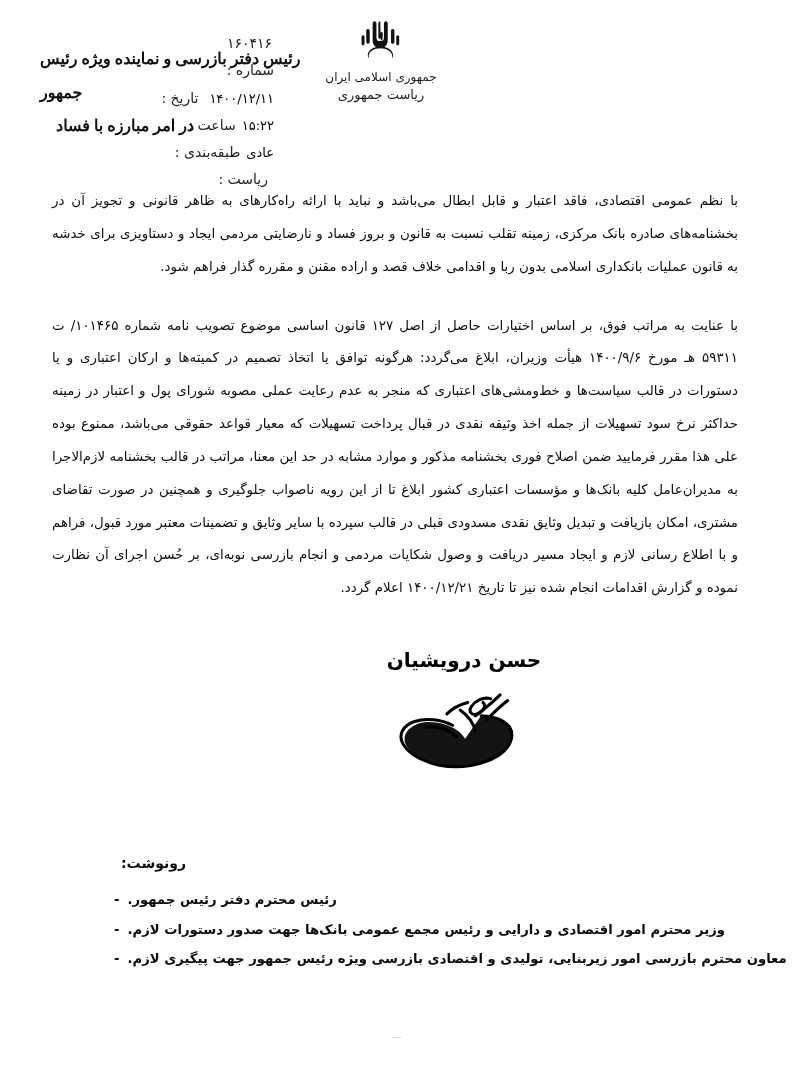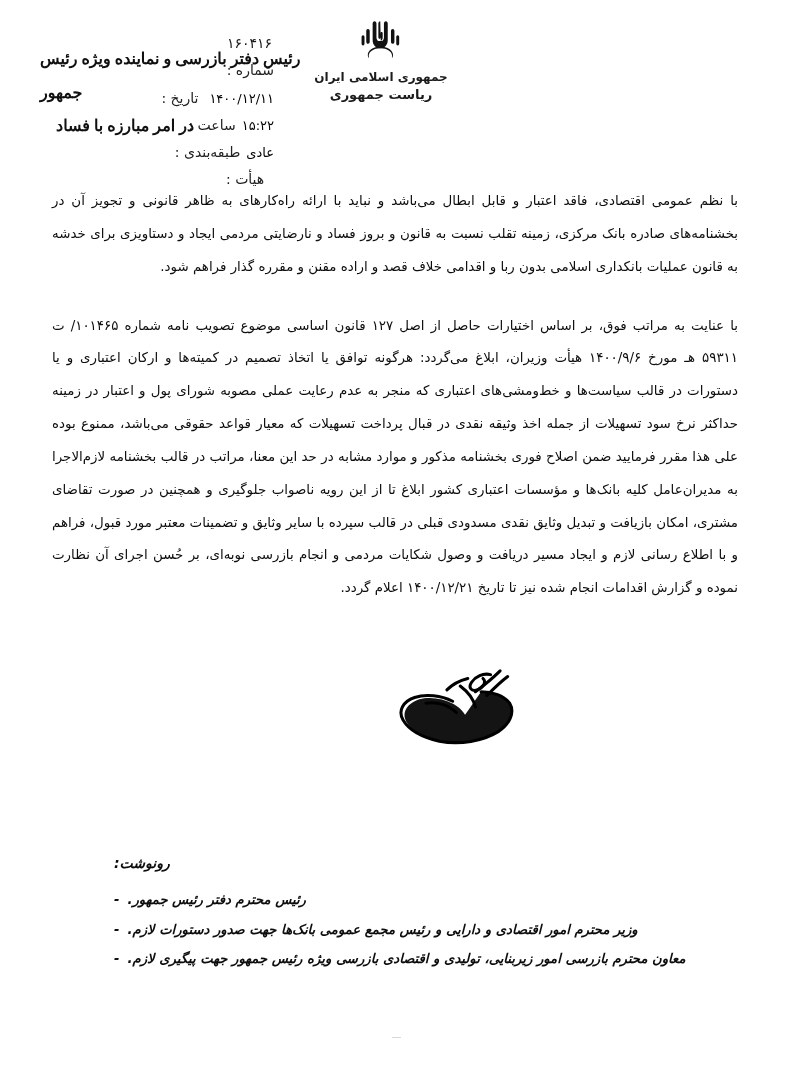--- a/index.html
+++ b/index.html
@@ -68,21 +68,20 @@
   }
 
   
   .emblem-block {
     position: absolute;
     top: 0px;
     left: 0;
     width: 762px;
     text-align: center;
     pointer-events: none;
-    font-weight: bold;
   }
   .emblem {
     display: inline-block;
     width: 44px;
     height: 46px;
   }
   .emblem svg { display: block; }
   .emblem-caption-1,
   .emblem-caption-2 {
     font-size: 12px;
@@ -152,24 +151,23 @@
   }
   .sign-mark svg { display: block; margin: 0 auto; }
 
   
   .cc {
     position: absolute;
     top: 855px;
     right: 120px;
     width: 560px;
     direction: rtl;
-    text-align: left;
+    text-align: right;
     font-size: 13.2px;
     color: #0d0d0d;
-    font-style: italic;
   }
   .cc-title {
     font-weight: 700;
     font-size: 14px;
     margin-bottom: 14px;
     padding-right: 488px;
     white-space: nowrap;
   }
   .cc-list {
     list-style: none;
@@ -239,36 +237,37 @@
       <div class="meta-row">
         <span class="meta-value">۱۵:۲۲</span>
         <span class="meta-label">ساعت :</span>
       </div>
       <div class="meta-row">
         <span class="meta-value">عادی</span>
         <span class="meta-label">طبقه‌بندی :</span>
       </div>
       <div class="meta-row">
         <span class="meta-value"></span>
-        <span class="meta-label">هیأت :</span>
+        <span class="meta-label">ریاست :</span>
       </div>
     </div>
 
     <div class="office">
       <div class="line-1">رئیس دفتر بازرسی و نماینده ویژه رئیس جمهور</div>
       <div class="line-2">در امر مبارزه با فساد</div>
     </div>
   </div>
 
   <div class="body-text">
     <p class="para p1">با نظم عمومی اقتصادی، فاقد اعتبار و قابل ابطال می‌باشد و نباید با ارائه راه‌کارهای به ظاهر قانونی و تجویز آن در بخشنامه‌های صادره بانک مرکزی، زمینه تقلب نسبت به قانون و بروز فساد و نارضایتی مردمی ایجاد و دستاویزی برای خدشه به قانون عملیات بانکداری اسلامی بدون ربا و اقدامی خلاف قصد و اراده مقنن و مقرره گذار فراهم شود.</p>
     <p class="para p2">با عنایت به مراتب فوق، بر اساس اختیارات حاصل از اصل ۱۲۷ قانون اساسی موضوع تصویب نامه شماره ۱۰۱۴۶۵/ ت ۵۹۳۱۱ هـ مورخ ۱۴۰۰/۹/۶ هیأت وزیران، ابلاغ می‌گردد: هرگونه توافق یا اتخاذ تصمیم در کمیته‌ها و ارکان اعتباری و یا دستورات در قالب سیاست‌ها و خط‌ومشی‌های اعتباری که منجر به عدم رعایت عملی مصوبه شورای پول و اعتبار در زمینه حداکثر نرخ سود تسهیلات از جمله اخذ وثیقه نقدی در قبال پرداخت تسهیلات که معیار قواعد حقوقی می‌باشد، ممنوع بوده علی هذا مقرر فرمایید ضمن اصلاح فوری بخشنامه مذکور و موارد مشابه در حد این معنا، مراتب در قالب بخشنامه لازم‌الاجرا به مدیران‌عامل کلیه بانک‌ها و مؤسسات اعتباری کشور ابلاغ تا از این رویه ناصواب جلوگیری و همچنین در صورت تقاضای مشتری، امکان بازیافت و تبدیل وثایق نقدی مسدودی قبلی در قالب سپرده با سایر وثایق و تضمینات معتبر مورد قبول، فراهم و با اطلاع رسانی لازم و ایجاد مسیر دریافت و وصول شکایات مردمی و انجام بازرسی نوبه‌ای، بر حُسن اجرای آن نظارت نموده و گزارش اقدامات انجام شده نیز تا تاریخ ۱۴۰۰/۱۲/۲۱ اعلام گردد.</p>
   </div>
 
   <div class="signature">
+    <div class="sign-name">حسن درویشیان</div>
     <div class="sign-mark">
       <svg viewBox="0 0 200 110" width="190" height="108" aria-hidden="true">
         <g fill="none" stroke="#000" stroke-width="3.2" stroke-linecap="round" stroke-linejoin="round">
           <path d="M128 22 C120 20 112 24 108 30 C104 36 108 40 114 38 C120 36 124 30 120 26"></path>
           <path d="M104 26 C96 28 88 32 82 38"></path>
           <path d="M138 18 C130 26 120 34 112 40"></path>
           <path d="M146 24 C138 30 130 38 124 44"></path>
           <path d="M118 40 C130 40 142 44 148 52 C154 62 148 74 136 82 C120 92 96 96 74 92 C56 88 42 80 36 70 C30 60 36 50 48 46 C60 42 76 44 88 50"></path>
           <path d="M96 34 C104 40 110 48 112 56"></path>
           <path d="M60 52 C72 50 84 54 92 62"></path>

